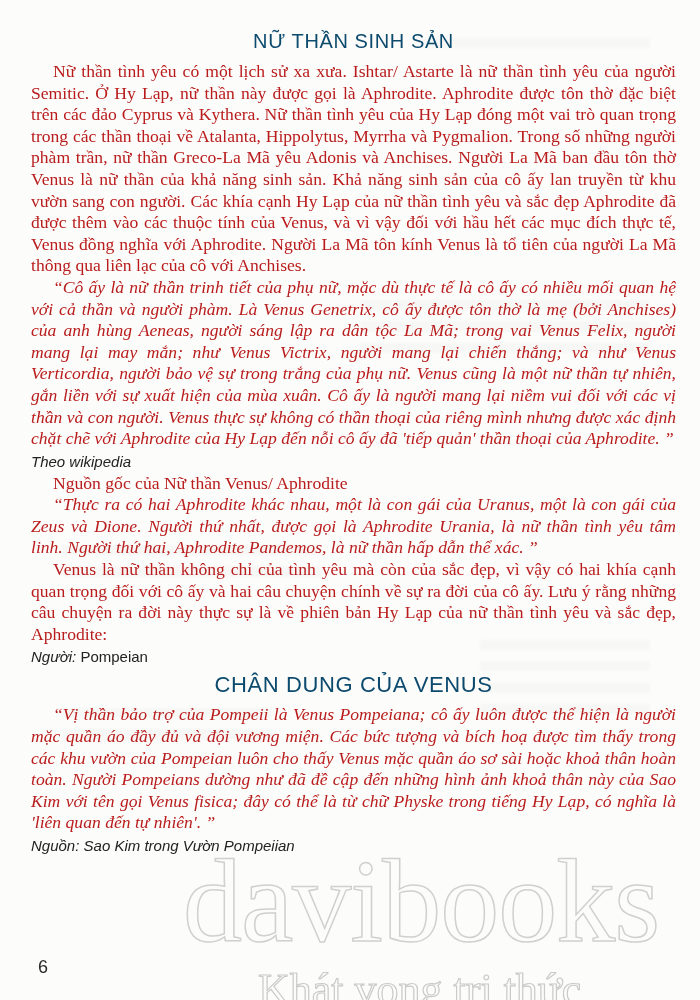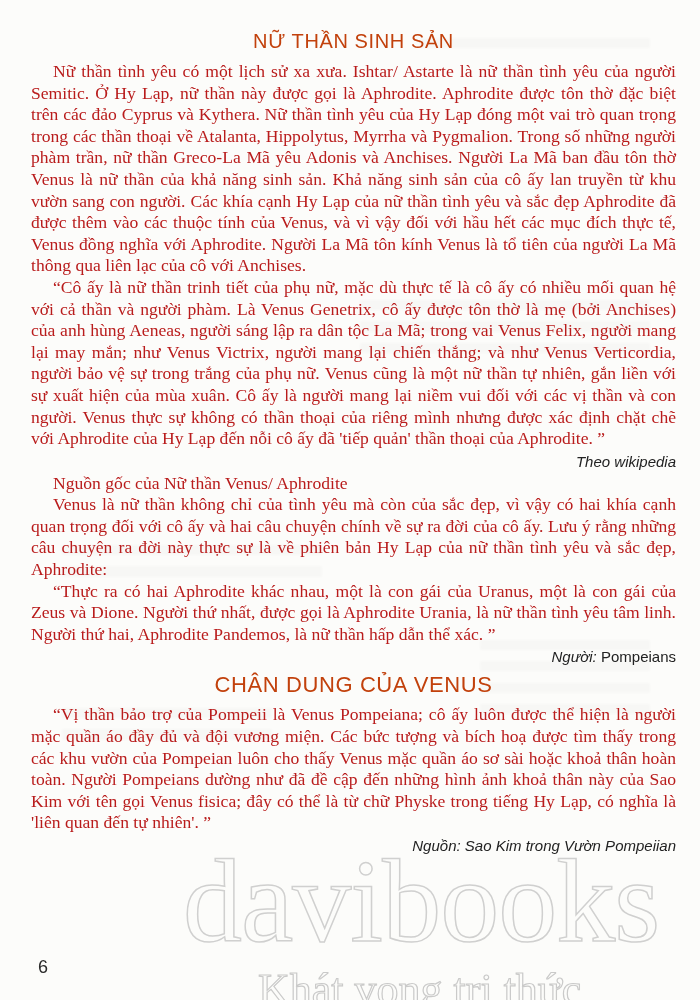--- a/index.html
+++ b/index.html
@@ -14,43 +14,43 @@
   .page{
     position:absolute;
     top:30px;left:31px;width:645px;
   }
   .doc-title{
     font-family:"Liberation Sans","DejaVu Sans",sans-serif;
     font-size:20px;
     font-weight:400;
     letter-spacing:.6px;
     text-align:center;
-    color:#c2410c;
+    color:#0c4a6e;
     margin:0 0 8px 0;
   }
   .title2{
     margin:7px 0 6px 0;
     font-size:22px;
   }
   p.body{
     margin:0;
     font-size:17.6px;
     line-height:21.6px;
     text-align:justify;
     text-indent:22px;
     color:#b91c1c;
   }
   p.quote{
+    font-style:italic;
   }
   p.attr{
     margin:3px 0 3px 0;
     font-family:"Liberation Sans","DejaVu Sans",sans-serif;
     font-style:italic;
     font-size:15px;
-    text-align:right;
     text-indent:0;
     color:#222;
   }
   p.attr .upright{font-style:normal;}
   .page-number{
     position:absolute;
     left:38px;top:957px;
     font-family:"Liberation Sans","DejaVu Sans",sans-serif;
     font-size:18px;
     color:#2a2a2a;
@@ -111,25 +111,25 @@
   <h1 class="doc-title">NỮ THẦN SINH SẢN</h1>
 
   <p class="body">Nữ thần tình yêu có một lịch sử xa xưa. Ishtar/ Astarte là nữ thần tình yêu của người Semitic. Ở Hy Lạp, nữ thần này được gọi là Aphrodite. Aphrodite được tôn thờ đặc biệt trên các đảo Cyprus và Kythera. Nữ thần tình yêu của Hy Lạp đóng một vai trò quan trọng trong các thần thoại về Atalanta, Hippolytus, Myrrha và Pygmalion. Trong số những người phàm trần, nữ thần Greco-La Mã yêu Adonis và Anchises. Người La Mã ban đầu tôn thờ Venus là nữ thần của khả năng sinh sản. Khả năng sinh sản của cô ấy lan truyền từ khu vườn sang con người. Các khía cạnh Hy Lạp của nữ thần tình yêu và sắc đẹp Aphrodite đã được thêm vào các thuộc tính của Venus, và vì vậy đối với hầu hết các mục đích thực tế, Venus đồng nghĩa với Aphrodite. Người La Mã tôn kính Venus là tổ tiên của người La Mã thông qua liên lạc của cô với Anchises.</p>
 
   <p class="body quote">“Cô ấy là nữ thần trinh tiết của phụ nữ, mặc dù thực tế là cô ấy có nhiều mối quan hệ với cả thần và người phàm. Là Venus Genetrix, cô ấy được tôn thờ là mẹ (bởi Anchises) của anh hùng Aeneas, người sáng lập ra dân tộc La Mã; trong vai Venus Felix, người mang lại may mắn; như Venus Victrix, người mang lại chiến thắng; và như Venus Verticordia, người bảo vệ sự trong trắng của phụ nữ. Venus cũng là một nữ thần tự nhiên, gắn liền với sự xuất hiện của mùa xuân. Cô ấy là người mang lại niềm vui đối với các vị thần và con người. Venus thực sự không có thần thoại của riêng mình nhưng được xác định chặt chẽ với Aphrodite của Hy Lạp đến nỗi cô ấy đã 'tiếp quản' thần thoại của Aphrodite. ”</p>
 
   <p class="attr">Theo wikipedia</p>
 
   <p class="body">Nguồn gốc của Nữ thần Venus/ Aphrodite</p>
 
+  <p class="body quote">“Thực ra có hai Aphrodite khác nhau, một là con gái của Uranus, một là con gái của Zeus và Dione. Người thứ nhất, được gọi là Aphrodite Urania, là nữ thần tình yêu tâm linh. Người thứ hai, Aphrodite Pandemos, là nữ thần hấp dẫn thể xác. ”</p>
+
   <p class="body">Venus là nữ thần không chỉ của tình yêu mà còn của sắc đẹp, vì vậy có hai khía cạnh quan trọng đối với cô ấy và hai câu chuyện chính về sự ra đời của cô ấy. Lưu ý rằng những câu chuyện ra đời này thực sự là về phiên bản Hy Lạp của nữ thần tình yêu và sắc đẹp, Aphrodite:</p>
 
-  <p class="body quote">“Thực ra có hai Aphrodite khác nhau, một là con gái của Uranus, một là con gái của Zeus và Dione. Người thứ nhất, được gọi là Aphrodite Urania, là nữ thần tình yêu tâm linh. Người thứ hai, Aphrodite Pandemos, là nữ thần hấp dẫn thể xác. ”</p>
-
-  <p class="attr"><span>Người: </span><span class="upright">Pompeians</span></p>
+  <p class="attr"><span>Người: </span><span class="upright">Pompeian</span></p>
 
   <h2 class="doc-title title2">CHÂN DUNG CỦA VENUS</h2>
 
 
   <p class="body quote">“Vị thần bảo trợ của Pompeii là Venus Pompeiana; cô ấy luôn được thể hiện là người mặc quần áo đầy đủ và đội vương miện. Các bức tượng và bích hoạ được tìm thấy trong các khu vườn của Pompeian luôn cho thấy Venus mặc quần áo sơ sài hoặc khoả thân hoàn toàn. Người Pompeians dường như đã đề cập đến những hình ảnh khoả thân này của Sao Kim với tên gọi Venus fisica; đây có thể là từ chữ Physke trong tiếng Hy Lạp, có nghĩa là 'liên quan đến tự nhiên'. ”</p>
 
   <p class="attr">Nguồn: Sao Kim trong Vườn Pompeiian</p>
 </div>
 
 <div class="watermark-large">davibooks</div>

